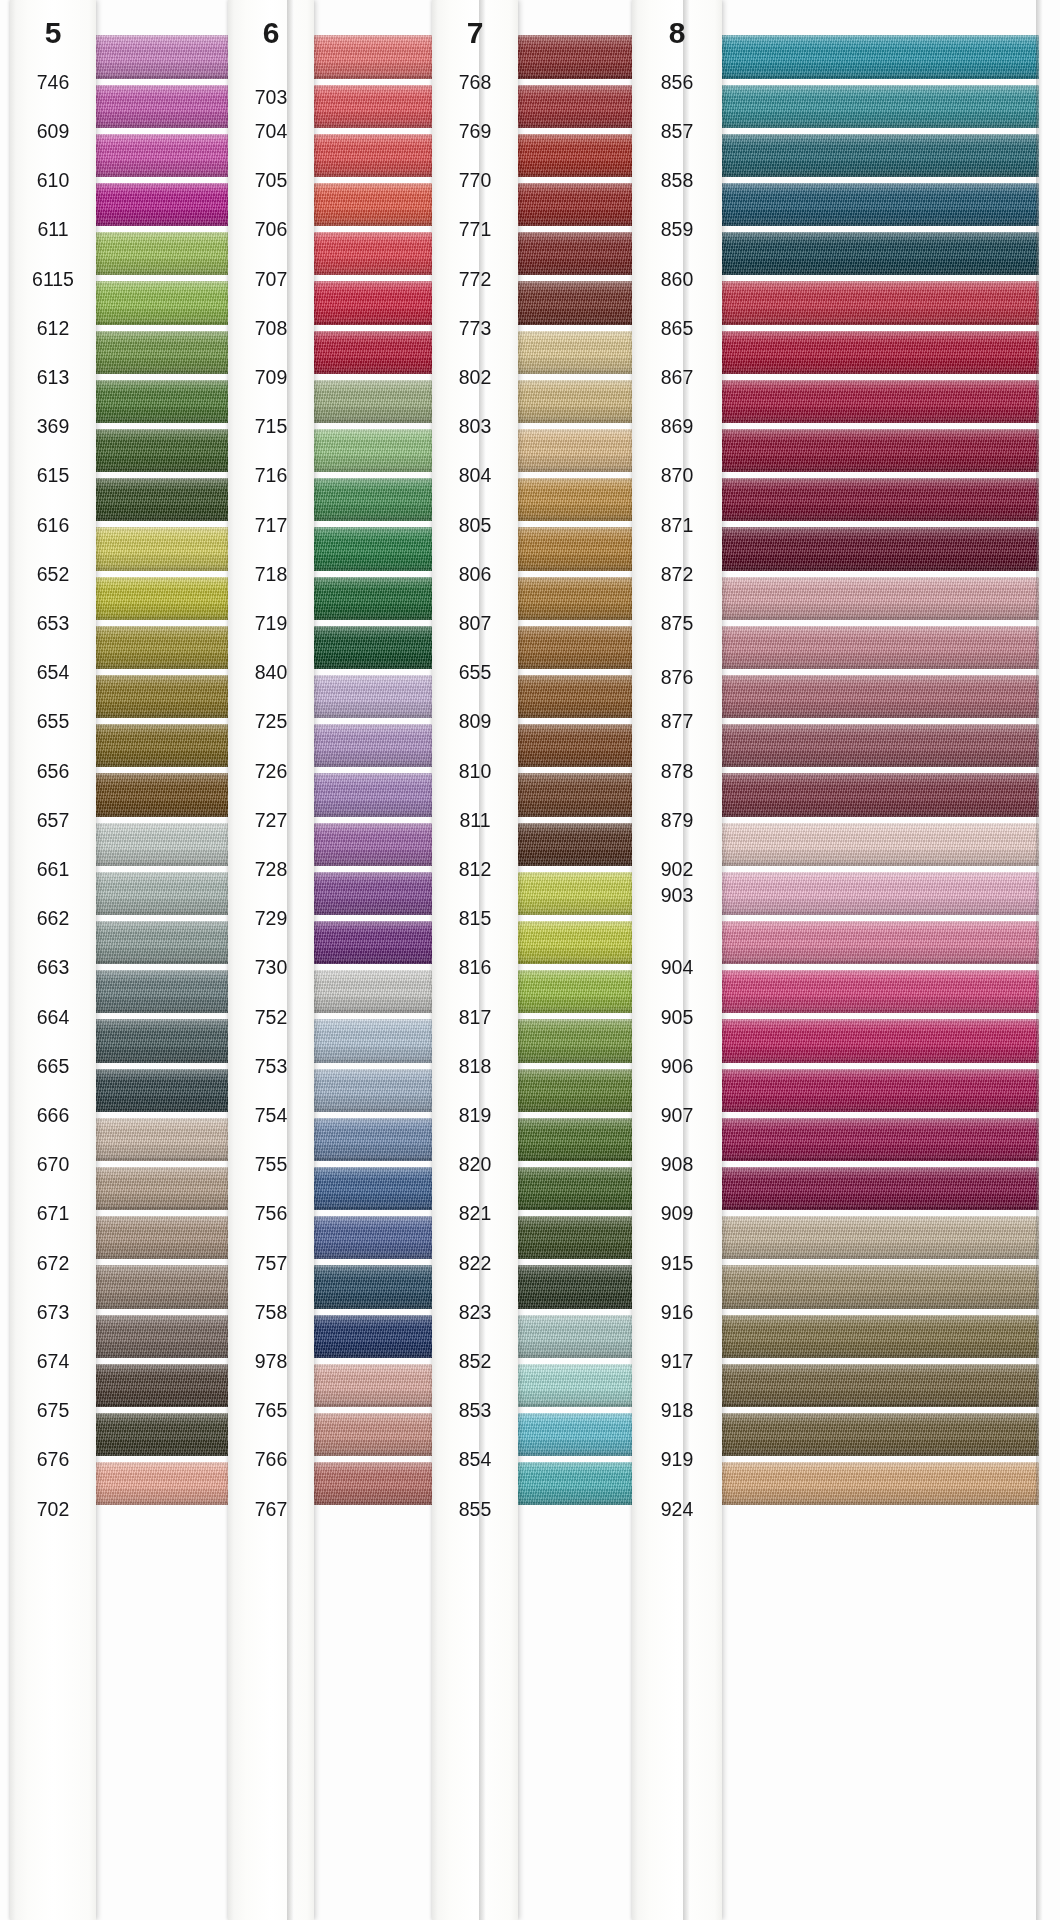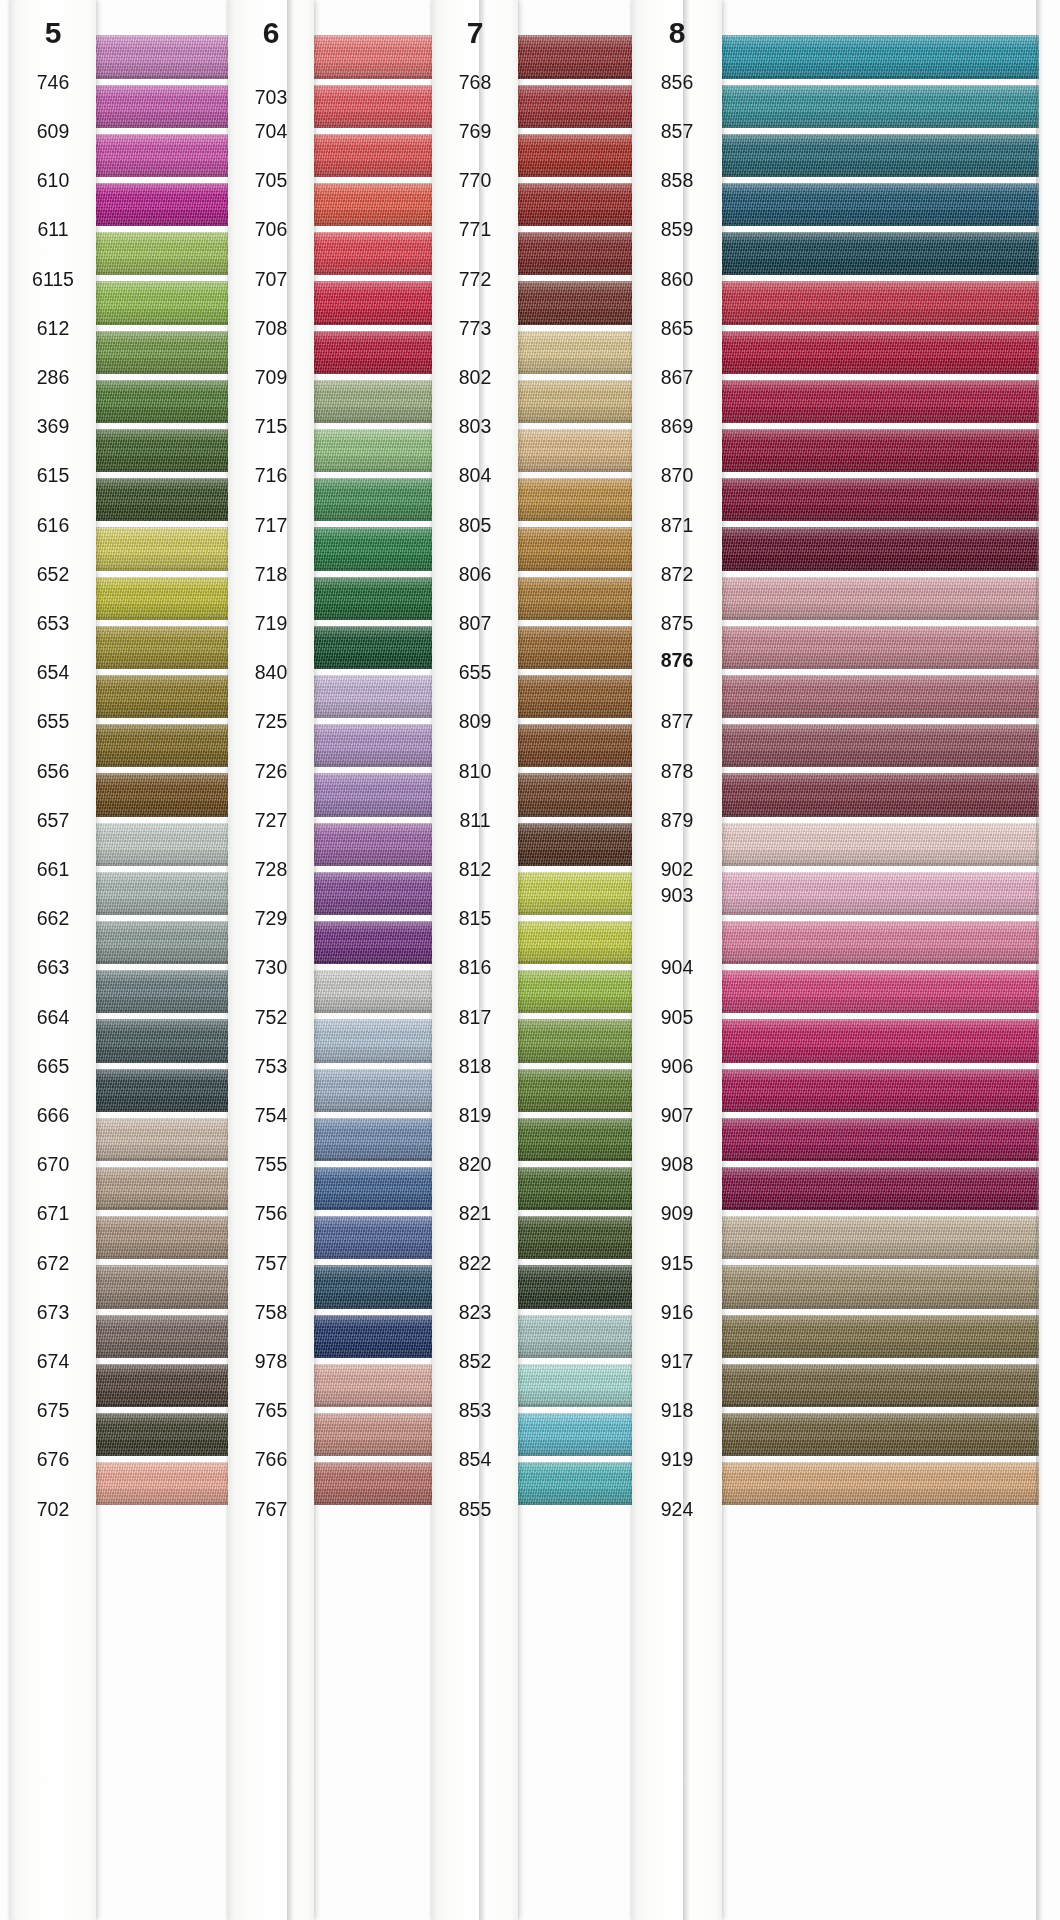--- a/index.html
+++ b/index.html
@@ -189,21 +189,21 @@
         <div class="row" style="top: 205.6px; height: 49.2px;">
           <span class="code">611</span>
         </div>
         <div class="row" style="top: 254.8px; height: 49.2px;">
           <span class="code">6115</span>
         </div>
         <div class="row" style="top: 304px; height: 49.2px;">
           <span class="code">612</span>
         </div>
         <div class="row" style="top: 353.2px; height: 49.2px;">
-          <span class="code">286</span>
+          <span class="code">613</span>
         </div>
         <div class="row" style="top: 402.4px; height: 49.2px;">
           <span class="code">369</span>
         </div>
         <div class="row" style="top: 451.6px; height: 49.2px;">
           <span class="code">615</span>
         </div>
         <div class="row" style="top: 500.8px; height: 49.2px;">
           <span class="code">616</span>
         </div>
@@ -593,21 +593,21 @@
         </div>
         <div class="row" style="top: 500.8px; height: 49.2px;">
           <span class="code">871</span>
         </div>
         <div class="row" style="top: 550px; height: 49.2px;">
           <span class="code">872</span>
         </div>
         <div class="row" style="top: 599.2px; height: 49.2px;">
           <span class="code">875</span>
         </div>
-        <div class="row" style="top: 636px; height: 49.2px; font-weight: bold;">
+        <div class="row" style="top: 653px; height: 49.2px;">
           <span class="code">876</span>
         </div>
         <div class="row" style="top: 697.6px; height: 49.2px;">
           <span class="code">877</span>
         </div>
         <div class="row" style="top: 746.8px; height: 49.2px;">
           <span class="code">878</span>
         </div>
         <div class="row" style="top: 796px; height: 49.2px;">
           <span class="code">879</span>

